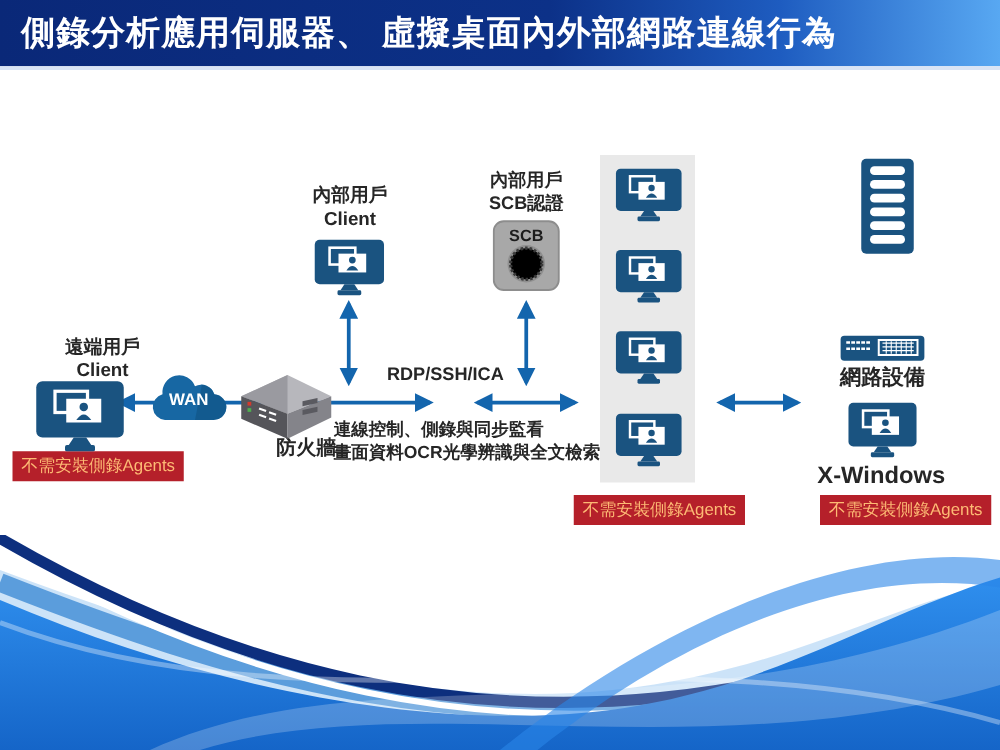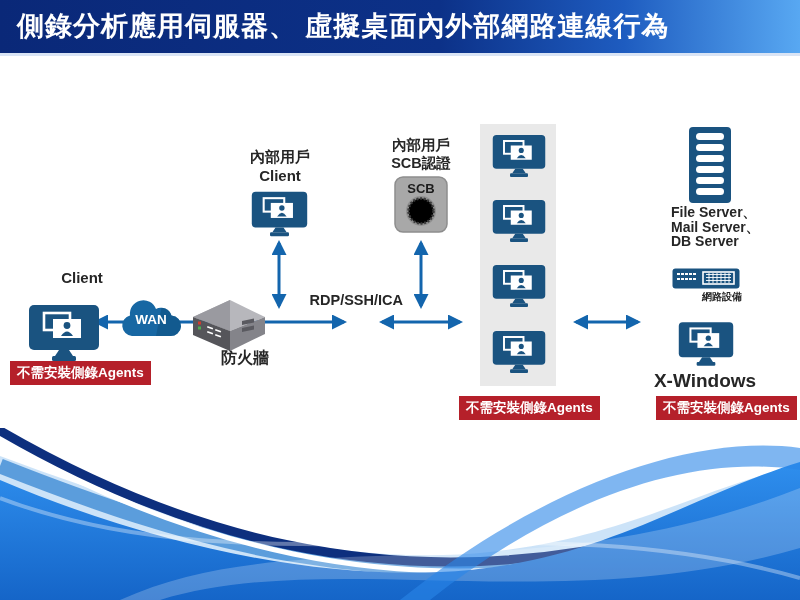--- a/index.html
+++ b/index.html
@@ -8,21 +8,21 @@
 
   
   .titlebar{position:absolute;left:0;top:0;width:800px;height:53px;
     background:linear-gradient(90deg,#0a2878 0%,#0c3188 55%,#1e5cc0 78%,#58a8f2 100%);
     border-bottom:3px solid #d9e4f5;}
   .titlebar .title{color:#ffffff;font-weight:bold;font-size:27px;line-height:53px;
     padding-left:17px;letter-spacing:1px;white-space:nowrap;}
 
   
   .lbl{position:absolute;font-weight:bold;color:#262626;text-align:center;}
-  .badge{position:absolute;background:#b5202a;color:#ffffff;font-weight:bold;
+  .badge{position:absolute;background:#b5202a;color:#fdba74;font-weight:normal;
     font-size:13.5px;padding:3px 7px;white-space:nowrap;}
   .icon{position:absolute;z-index:2;}
   .arrows{position:absolute;left:0;top:0;z-index:1;pointer-events:none;}
   .graycol{position:absolute;left:480px;top:124px;width:76px;height:262px;background:#e9e9e9;}
   .wave{position:absolute;left:0;top:428px;z-index:0;}
 </style>
 </head>
 <body>
 
 <div class="slide">
@@ -90,20 +90,21 @@
     <g stroke="#1365ad" stroke-width="3">
       <line x1="96" y1="322" x2="344" y2="322" marker-start="url(#ah)" marker-end="url(#ah)"></line>
       <line x1="382" y1="322" x2="460" y2="322" marker-start="url(#ah)" marker-end="url(#ah)"></line>
       <line x1="576" y1="322" x2="638" y2="322" marker-start="url(#ah)" marker-end="url(#ah)"></line>
       <line x1="279" y1="243" x2="279" y2="306" marker-start="url(#ah)" marker-end="url(#ah)"></line>
       <line x1="421" y1="243" x2="421" y2="306" marker-start="url(#ah)" marker-end="url(#ah)"></line>
     </g>
   </svg>
 
   <div class="lbl" style="left:30px;top:268px;width:104px;font-size:15px;line-height:19px;">
+    <div>遠端用戶</div>
     <div>Client</div>
   </div>
   <svg class="icon" style="left:28px;top:304px;" width="72" height="58">
       <use href="#monitor"></use>
     </svg>
   <div class="badge" style="left:10px;top:361px;">不需安裝側錄Agents</div>
 
   <svg class="icon" style="left:116px;top:295px;" width="70" height="48" viewBox="0 0 70 48">
     <path d="M16,41 a10.5,10.5 0 0 1 -2,-20.6 a13.5,13.5 0 0 1 26,-6.5 a11,11 0 0 1 15.5,6.5 a10,10 0 0 1 -1.5,20.6 Z" fill="#1767a3"></path>
     <path d="M40,41 h14 a10,10 0 0 0 1.5,-20.6 a11,11 0 0 0 -10,-7.6 Z" fill="#0f507f" opacity="0.55"></path>
@@ -144,49 +145,48 @@
     <div>內部用戶</div>
     <div>SCB認證</div>
   </div>
   <svg class="icon" style="left:394px;top:176px;" width="54" height="57" viewBox="0 0 54 57">
     <rect x="1" y="1" width="52" height="55" rx="8" fill="#a8a8a8" stroke="#8d8d8d" stroke-width="1.5"></rect>
     <text x="27" y="17" text-anchor="middle" font-size="13" font-weight="bold" fill="#1c1c1c">SCB</text>
     <circle cx="27" cy="35" r="15" fill="#8f8f8f"></circle>
     <circle cx="27" cy="35" r="12.5" fill="#000000" stroke="#3a3a3a" stroke-width="2.5" stroke-dasharray="2 1.6"></circle>
   </svg>
 
+  <div class="lbl" style="left:267px;top:334px;width:220px;text-align:left;font-size:14px;line-height:18px;">
+    <div>連線控制、側錄與同步監看</div>
+    <div>畫面資料OCR光學辨識與全文檢索</div>
+  </div>
 
   <div class="graycol"></div>
   <svg class="icon" style="left:492px;top:134px;" width="54" height="44">
       <use href="#monitor"></use>
     </svg>
   <svg class="icon" style="left:492px;top:199px;" width="54" height="44">
       <use href="#monitor"></use>
     </svg>
   <svg class="icon" style="left:492px;top:264px;" width="54" height="44">
       <use href="#monitor"></use>
     </svg>
   <svg class="icon" style="left:492px;top:330px;" width="54" height="44">
       <use href="#monitor"></use>
     </svg>
   <div class="badge" style="left:459px;top:396px;">不需安裝側錄Agents</div>
 
   <svg class="icon" style="left:688px;top:126px;" width="44" height="78">
       <use href="#server"></use>
     </svg>
-  <div class="lbl" style="left:671px;top:205px;width:130px;text-align:left;font-size:14px;line-height:14.5px;">
-    <div>File Server、</div>
-    <div>Mail Server、</div>
-    <div>DB Server</div>
-  </div>
 
   <svg class="icon" style="left:672px;top:268px;" width="68" height="21">
       <use href="#switch"></use>
     </svg>
-  <div class="lbl" style="left:672px;top:290px;width:100px;font-size:10px;">網路設備</div>
+  <div class="lbl" style="left:656px;top:290px;width:100px;font-size:17px;">網路設備</div>
 
   <svg class="icon" style="left:678px;top:321px;" width="56" height="46">
       <use href="#monitor"></use>
     </svg>
   <div class="lbl" style="left:650px;top:370px;width:110px;font-size:19px;">X-Windows</div>
   <div class="badge" style="left:656px;top:396px;">不需安裝側錄Agents</div>
 
   <svg class="wave" width="800" height="172" viewBox="0 0 800 172">
     <defs>
       <linearGradient id="wg" x1="0" y1="0" x2="0" y2="1">

